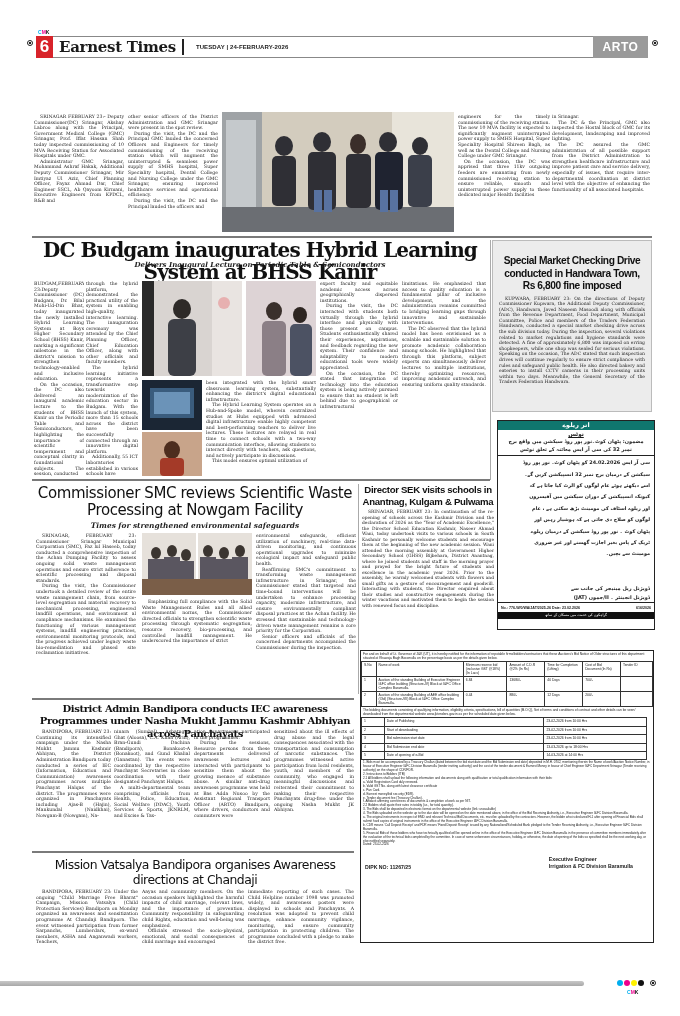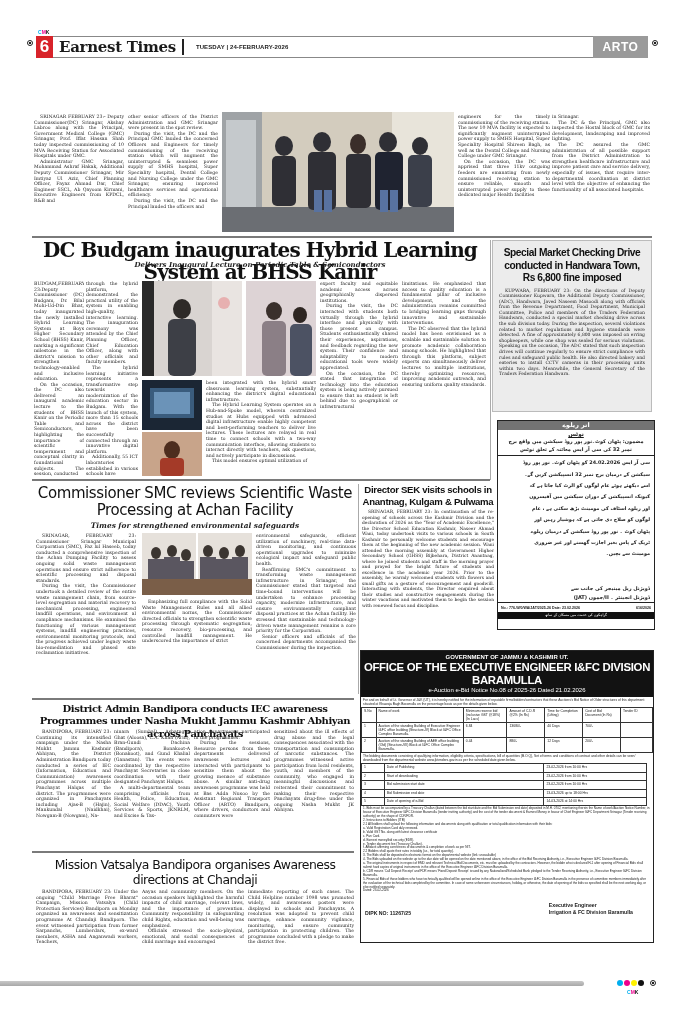--- a/index.html
+++ b/index.html
@@ -165,27 +165,27 @@
   <p>On the occasion, the DC stated that integration of technology into the education system is being actively pursued to ensure that no student is left behind due to geographical or infrastructural</p>
 </div>
 <div class="col body-text" style="left:402px;top:281px;width:84px;height:195px;">
   <p style="text-indent:0">limitations. He emphasized that access to quality education is a fundamental pillar of inclusive development, and the administration remains committed to bridging learning gaps through innovative and sustainable interventions.</p>
   <p>The DC observed that the hybrid model has been envisioned as a scalable and sustainable solution to promote academic collaboration among schools. He highlighted that through this platform, subject experts can simultaneously deliver lectures to multiple institutions, thereby optimizing resources, improving academic outreach, and ensuring uniform quality standards.</p>
 </div>
 <div class="rule" style="left:32px;top:479px;width:458px;height:1.5px;"></div>
 <div class="rule" style="left:490px;top:240px;width:0.8px;height:240px;background:#aaa;"></div>
 
 <div id="market-box" class="abs">
-  <div class="hl-condensed" style="font-size:10.2px;padding:6px 6px 3px;font-weight:bold;letter-spacing:-0.4px;line-height:12.5px;">Special Market Checking Drive conducted in Handwara Town, Rs 6,800 fine imposed</div>
+  <div class="hl-condensed" style="font-size:10.2px;padding:14px 6px 3px;font-weight:bold;letter-spacing:-0.4px;line-height:12.5px;">Special Market Checking Drive conducted in Handwara Town, Rs 6,800 fine imposed</div>
   <div class="body-text" style="padding:0 6px;font-size:4.5px;line-height:5.6px;height:120px;overflow:hidden;">
     <p>KUPWARA, FEBRUARY 23: On the directions of Deputy Commissioner Kupwara, the Additional Deputy Commissioner, (ADC), Handwara, Javed Naseem Masoodi along with officials from the Revenue Department, Food Department, Municipal Committee, Police and members of the Traders Federation Handwara, conducted a special market checking drive across the sub division today. During the inspection, several violations related to market regulations and hygiene standards were detected. A fine of approximately 6,800 was imposed on erring shopkeepers, while one shop was sealed for serious violations. Speaking on the occasion, The ADC stated that such inspection drives will continue regularly to ensure strict compliance with rules and safeguard public health. He also directed bakery and eateries to install CCTV cameras in their processing units within two days. Meanwhile, the General Secretary of the Traders Federation Handwara.</p>
   </div>
 </div>
 
-<div class="abs hl-condensed" style="left:36px;top:485px;width:318px;font-size:15px;font-weight:normal;letter-spacing:-0.4px;line-height:17px;font-family:'DejaVu Sans',sans-serif;">Commissioner SMC reviews Scientific Waste Processing at Achan Facility</div>
+<div class="abs hl-condensed" style="left:36px;top:485px;width:318px;font-size:15px;font-weight:normal;letter-spacing:-0.4px;line-height:17px;font-family:'DejaVu Sans',sans-serif;">Commissioner SMC reviews Scientific Waste Processing at Nowgam Facility</div>
 <div class="abs deck" style="left:36px;top:521px;width:318px;font-size:7.4px;">Times for strengthened environmental safeguards</div>
 <div class="col body-text" style="left:36px;top:533px;width:100px;height:164px;">
   <p>SRINAGAR, FEBRUARY 23: Commissioner Srinagar Municipal Corporation (SMC), Faz lul Haseeb, today conducted a comprehensive inspection of the Achan Dumping Facility to assess ongoing solid waste management operations and ensure strict adherence to scientific processing and disposal standards.</p>
   <p>During the visit, the Commissioner undertook a detailed review of the entire waste management chain, from source-level segregation and material recovery to mechanical processing, engineered landfill operations, and environment al compliance mechanisms. He examined the functioning of various management systems, landfill engineering practices, environmental monitoring protocols, and the progress achieved under legacy waste bio-remediation and phased site reclamation initiatives.</p>
 </div>
 <div class="photo" style="left:142px;top:533px;width:110px;height:62px;">
   <svg width="110" height="62">
     <rect width="110" height="62" fill="#e6e1db"></rect>
     <rect x="54" y="0" width="2" height="62" fill="#fff"></rect>
     <g fill="#3b3530">
@@ -216,21 +216,21 @@
   <p>Senior officers and officials of the concerned departments accompanied the Commissioner during the inspection.</p>
 </div>
 <div class="rule" style="left:358px;top:484px;width:0.8px;height:210px;background:#aaa;"></div>
 
 <div class="abs hl-condensed" style="left:362px;top:484px;width:132px;font-size:9.6px;letter-spacing:-0.3px;line-height:11.6px;">Director SEK visits schools in Anantnag, Kulgam &amp; Pulwama</div>
 <div class="col body-text" style="left:362px;top:509px;width:132px;height:140px;font-size:4.4px;line-height:5.5px;">
   <p>SRINAGAR, FEBRUARY 23: In continuation of the re-opening of schools across the Kashmir Division and the declaration of 2026 as the "Year of Academic Excellence," the Director School Education Kashmir, Naseer Ahmad Wani, today undertook visits to various schools in South Kashmir to personally welcome students and encourage them at the beginning of the new academic session. Wani attended the morning assembly at Government Higher Secondary School (GHSS) Bijbehara, District Anantnag, where he joined students and staff in the morning prayer and prayed for the bright future of students and excellence in the academic year 2026. Prior to the assembly, he warmly welcomed students with flowers and small gifts as a gesture of encouragement and goodwill. Interacting with students, the Director enquired about their studies and constructive engagements during the winter vacations and motivated them to begin the session with renewed focus and discipline.</p>
 </div>
 
 <div id="urdu-box" class="abs" dir="rtl">
-  <div style="background:#737373;color:#fff;text-align:center;font-family:'DejaVu Sans',sans-serif;font-size:6.4px;font-weight:bold;line-height:9px;">اتر ریلوے</div>
+  <div style="background:#0f766e;color:#fff;text-align:center;font-family:'DejaVu Sans',sans-serif;font-size:6.4px;font-weight:bold;line-height:9px;">اتر ریلوے</div>
   <div style="text-align:center;font-family:'DejaVu Sans',sans-serif;font-size:5.6px;font-weight:bold;text-decoration:underline;line-height:8px;">نوٹس</div>
   <div style="font-family:'DejaVu Sans',sans-serif;font-size:5px;font-weight:bold;text-align:center;line-height:7.6px;border-bottom:1px solid #222;padding:0 3px 2px;">
     <div>مضمون: پٹھان کوٹ۔نور پور روڈ سیکشن میں واقع برج</div>
     <div>نمبر 32 کی سی آر ایس معائنہ کے تعلق نوٹس</div>
   </div>
   <div id="urdu-lines" style="font-family:'DejaVu Sans',sans-serif;font-size:4.9px;line-height:11.4px;padding:1px 4px;font-weight:bold;">
       <div>سی آر ایس 24.02.2026 کو پٹھان کوٹ۔ نور پور روڈ</div>
       <div>سیکشن کے درمیان برج نمبر 32 انسپیکشن کریں گے۔</div>
       <div>اسے دیکھتے ہوئے عام لوگوں کو الرٹ کیا جاتا ہے کہ</div>
       <div>کیونکہ انسپیکشن کے دوران سیکشن میں آفیسروں</div>
@@ -275,25 +275,20 @@
 </div>
 <div class="col body-text" style="left:142px;top:889px;width:102px;height:84px;">
   <p style="text-indent:0">Aayas and community members. On the occasion speakers highlighted the harmful impacts of child marriage, relevant laws, and the importance of prevention. Community responsibility in safeguarding child Rights, education and well-being was emphasized.</p>
   <p>Officials stressed the socio-physical, emotional, and social consequences of child marriage and encouraged</p>
 </div>
 <div class="col body-text" style="left:248px;top:889px;width:106px;height:84px;">
   <p style="text-indent:0">immediate reporting of such cases. The Child Helpline number 1098 was promoted widely, and awareness posters were displayed in schools and Panchayats. A resolution was adopted to prevent child marriage, enhance community vigilance, monitoring, and ensure community participation in protecting children. The programme concluded with a pledge to make the district free.</p>
 </div>
 
 <div id="tender-box" class="abs">
-  <div id="tender-head">
-    <div style="font-size:6px;line-height:7px;">GOVERNMENT OF JAMMU &amp; KASHMIR UT.</div>
-    <div style="font-size:11.4px;line-height:13px;letter-spacing:-0.3px;">OFFICE OF THE EXECUTIVE ENGINEER I&amp;FC DIVISION BARAMULLA</div>
-    <div style="font-size:6px;line-height:7px;font-weight:normal;">e-Auction e-Bid Notice No.08 of 2025-26 Dated 21.02.2026</div>
-  </div>
   <div class="tiny" style="padding:1px 2px;">For and on behalf of Lt. Governor of J&amp;K (UT), it is hereby notified for the information of reputable firms/bidders/contractors that these Auctions's Bid Notice of Older structures of this department situated at Khawaja Bagh Baramulla on the percentage basis as per the details given below.</div>
   <table class="tbl" style="width:100%;">
     <thead>
         <tr id="tender-thead">
           <th style="width: 5%;">S.No</th>
           <th style="width: 30%;">Name of work</th>
           <th style="width: 15%;">Minimum reserve bid (inclusive GST @18%) (In Lacs)</th>
           <th style="width: 13%;">Amount of C.D.R @2% (In Rs)</th>
           <th style="width: 13%;">Time for Completion (Lifting)</th>
           <th style="width: 13%;">Cost of Bid Document (In Rs)</th>

